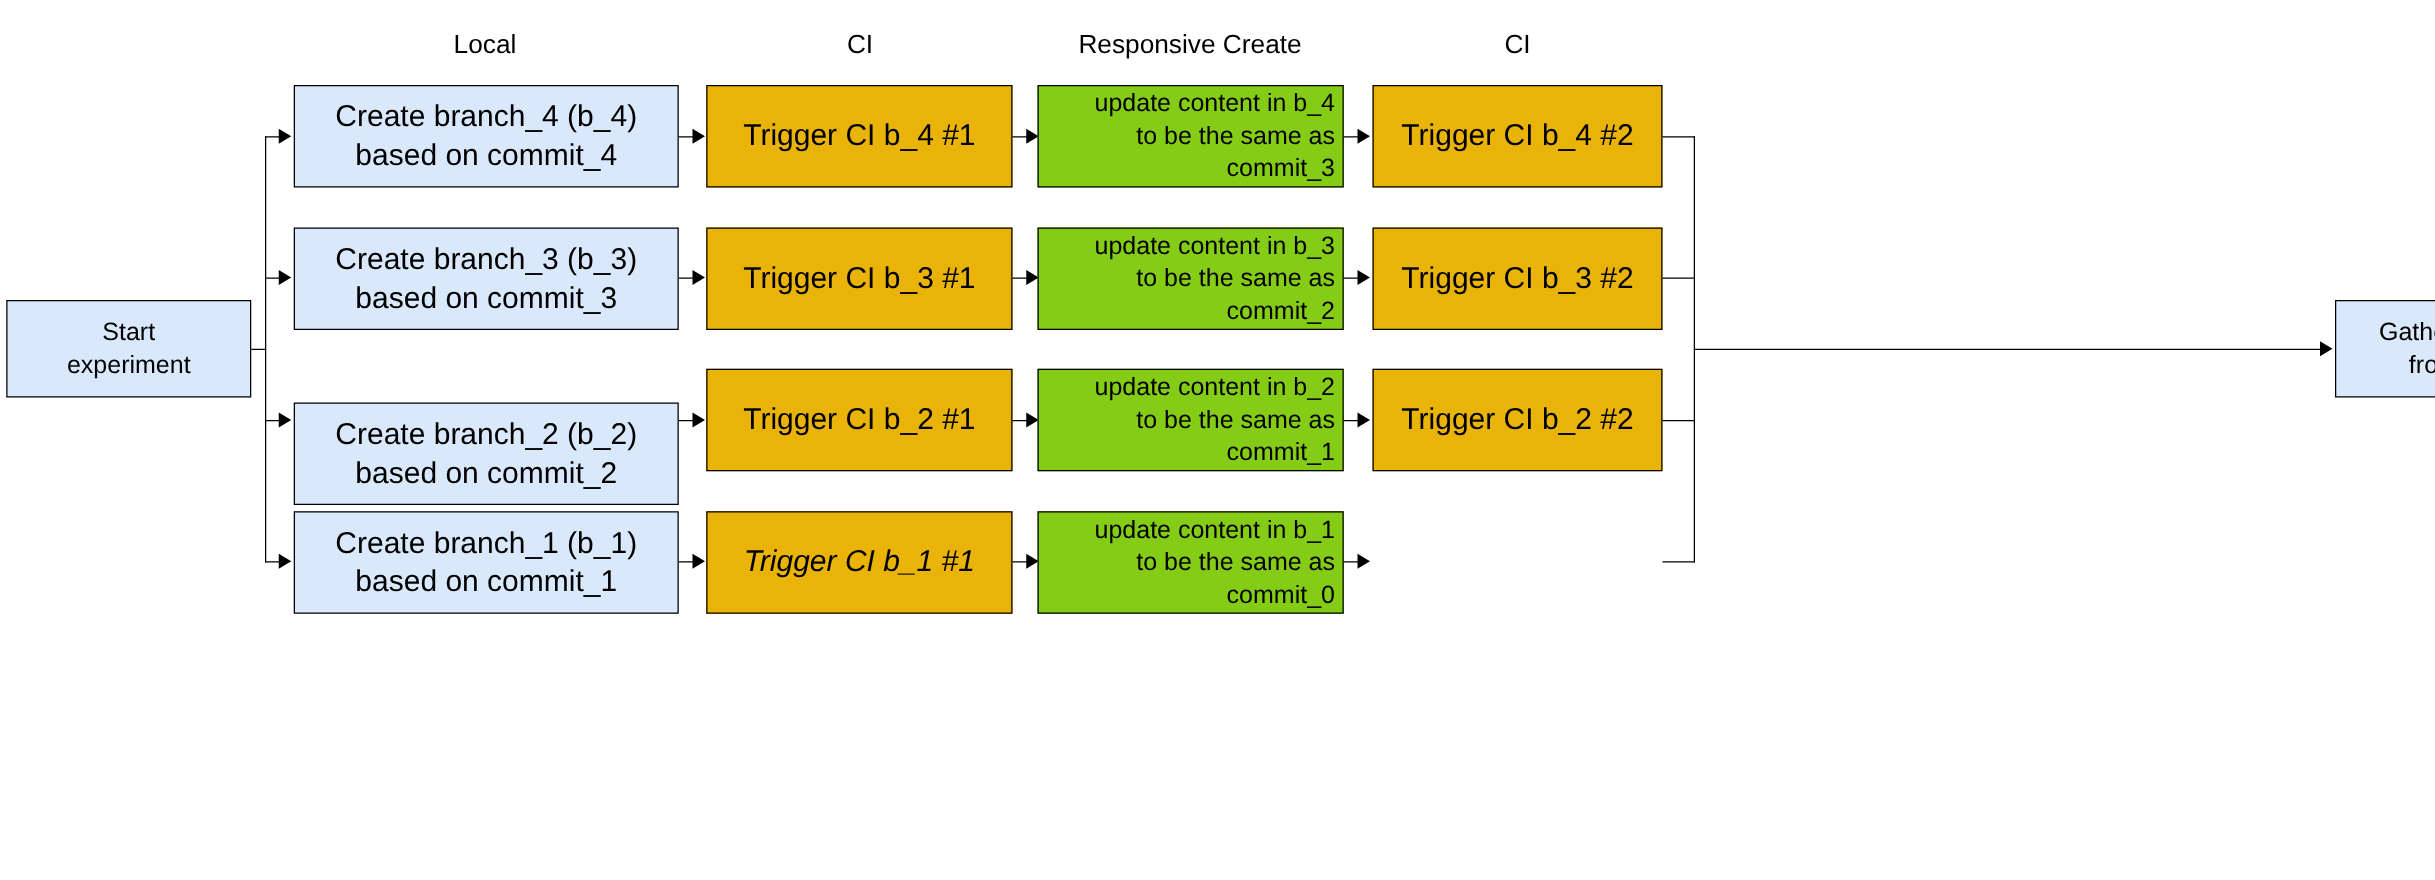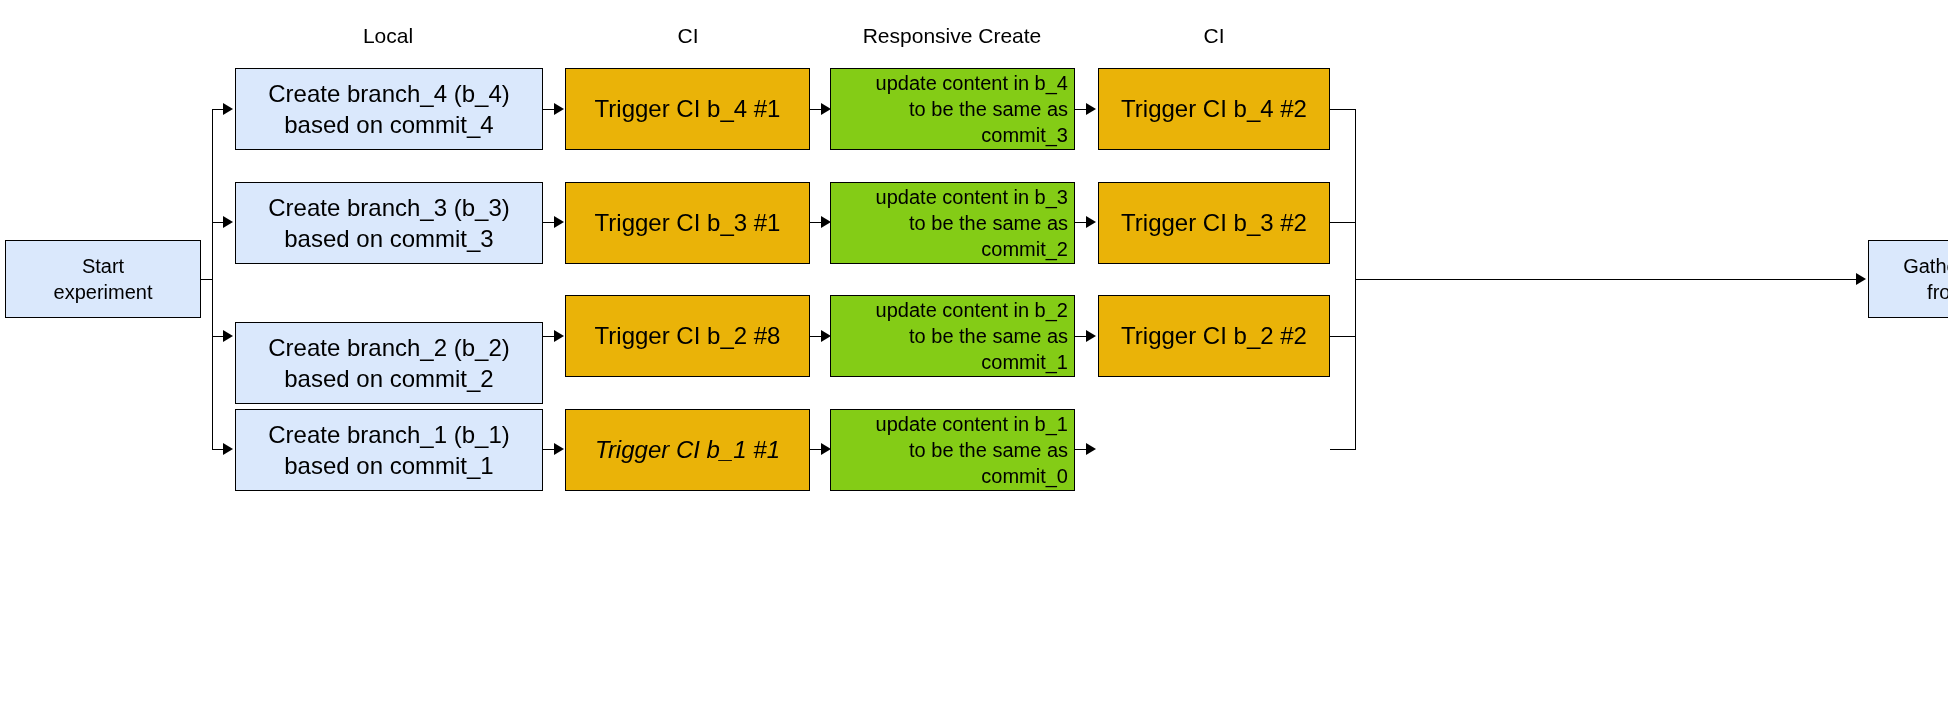--- a/index.html
+++ b/index.html
@@ -126,21 +126,21 @@
   </div>
 
   <div class="node blue fs-mid" style="left:235px;top:295px;width:308px;height:82px;margin-top:27px;">
     <span class="lbl">Create branch_2 (b_2)
 based on commit_2</span>
   </div>
   <div class="hline" style="left:543px;top:336px;width:12px;"></div>
   <div class="arrow" style="left:554px;top:330px;"></div>
 
   <div class="node green fs-mid" style="left:565px;top:295px;width:245px;height:82px;">
-    <span class="lbl">Trigger CI b_2 #8</span>
+    <span class="lbl">Trigger CI b_2 #1</span>
   </div>
   <div class="hline" style="left:810px;top:336px;width:12px;"></div>
   <div class="arrow" style="left:821px;top:330px;"></div>
 
   <div class="node red fs-small" style="left:830px;top:295px;width:245px;height:82px;">
     <span class="lbl">update content in b_2
 to be the same as
 commit_1</span>
   </div>
   <div class="hline" style="left:1075px;top:336px;width:12px;"></div>

